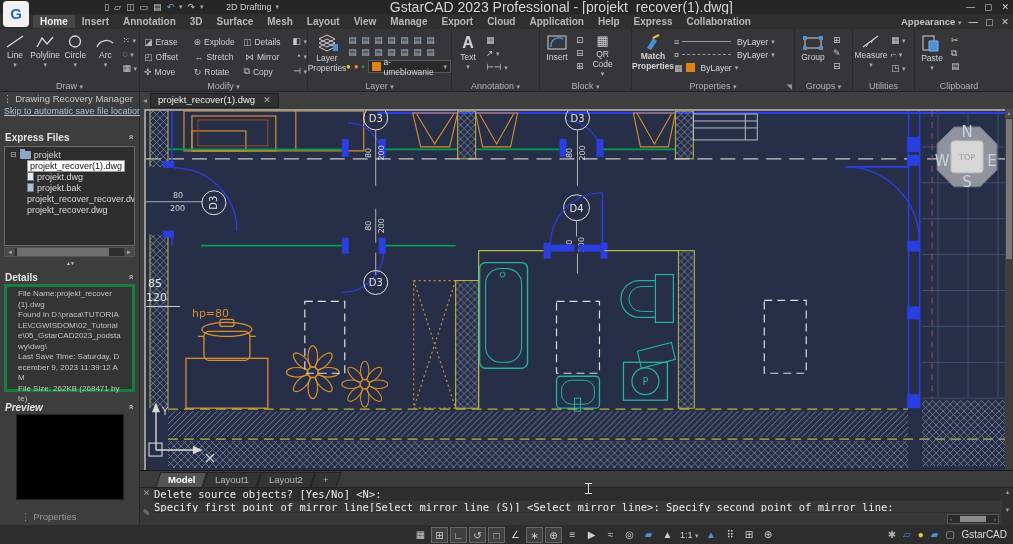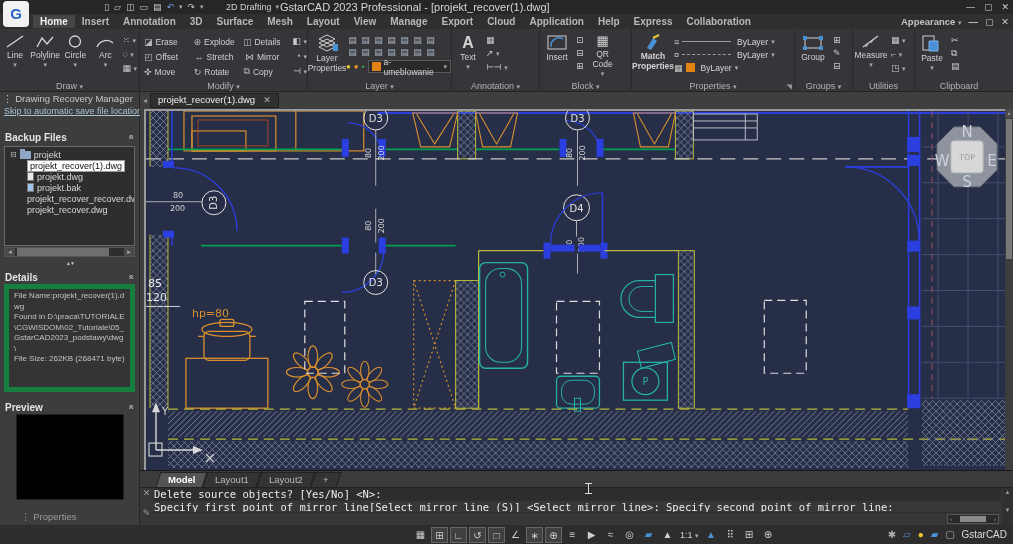--- a/index.html
+++ b/index.html
@@ -6,21 +6,21 @@
   html,body { background:#1b1b1b; }
   body { font-family:"Liberation Sans","DejaVu Sans",sans-serif; }
   #app { position:relative; width:1013px; height:544px; background:#303030; overflow:hidden; }
 
   
   .titlebar { position:absolute; left:0; top:0; width:1013px; height:14px; background:#262626; }
   .logo { position:absolute; left:3px; top:1px; width:26px; height:26px; background:#f2f2f2; border-radius:4px; color:#2563c9; font-weight:bold; font-size:15px; text-align:center; line-height:26px; z-index:30; }
   .qat { position:absolute; left:104px; top:0; height:14px; display:flex; align-items:center; gap:5px; color:#c8c8c8; font-size:9px; }
   .qat .blue { color:#6fa0e8; }
   .workspace { position:absolute; left:222px; top:0; height:14px; display:flex; align-items:center; gap:4px; color:#cfcfcf; font-size:9px; padding:0 4px; }
-  .wtitle { position:absolute; left:280px; right:280px; top:0; height:14px; text-align:left; font-size:11px; color:#d6d6d6; line-height:14px; white-space:nowrap; }
+  .wtitle { position:absolute; left:280px; right:280px; top:0; height:14px; text-align:right; font-size:14px; color:#d6d6d6; line-height:14px; white-space:nowrap; }
   .winbtns { position:absolute; right:4px; top:0; height:14px; display:flex; gap:9px; align-items:center; color:#cfcfcf; font-size:9px; }
 
   
   .menubar { position:absolute; left:0; top:14px; width:1013px; height:15px; background:#2f2f2f; display:flex; align-items:center;font-weight:bold; }
   .mtabs { display:flex; margin-left:33px; }
   .mtab { font-size:10px; color:#b8b8b8; padding:1px 7px; cursor:default; white-space:nowrap; }
   .mtab.active { background:#454545; color:#f0f0f0; }
   .menright { position:absolute; right:4px; display:flex; align-items:center; gap:7px; font-size:9.5px; color:#c4c4c4; }
 
   
@@ -57,21 +57,21 @@
   .exp { font-size:8px; color:#bbb; }
   .folder { width:11px; height:8px; background:#8fa8c8; position:relative; border-radius:1px; flex:0 0 auto; }
   .folder::before { content:""; position:absolute; top:-2px; left:0; width:5px; height:2px; background:#8fa8c8; }
   .ficon { width:7px; height:9px; background:#e6eaf0; border:1px solid #777; flex:0 0 auto; }
   .ficon.bak { background:#9fc6e8; }
   .sel { background:#fdfdfd; color:#111; border:1px solid #999; padding:0 2px; }
   .hscroll { position:absolute; left:4px; top:155px; width:131px; height:10px; background:#2e2e2e; border:1px solid #555; display:flex; align-items:center; }
   .harrow { width:10px; text-align:center; font-size:6px; color:#aaa; background:#4a4a4a; height:8px; line-height:8px; }
   .hthumb { height:8px; background:#6e6e6e; width:92px; margin-left:2px; }
   .splitter { position:absolute; left:0; top:166px; width:140px; height:10px; text-align:center; font-size:5px; color:#c8c8c8; line-height:10px; letter-spacing:-1px; }
-  .detailsbox { position:absolute; left:4px; top:192px; width:131px; height:108px; background:#343434; border:5px solid #15803d; padding:2px 5px; font-size:8px; line-height:10.5px; color:#c4c4c4; word-break:break-all; }
+  .detailsbox { position:absolute; left:4px; top:192px; width:131px; height:108px; background:#343434; border:3px solid #15803d; padding:2px 11px; font-size:8px; line-height:10.5px; color:#c4c4c4; word-break:break-all; }
   .previewbox { position:absolute; left:16px; top:322px; width:108px; height:86px; background:#000; border:1px solid #222; }
   .lp-props { position:absolute; left:0; bottom:3px; padding-left:21px; color:#9a9a9a; font-size:9.5px; }
 
   
   .doctabs { position:absolute; left:140px; top:92px; width:873px; height:16px; background:#3f3f3f; display:flex; align-items:center; }
   .navarr { width:10px; color:#9a9a9a; font-size:8px; text-align:center; }
   .dtab { background:#303030; border:1px solid #1f1f1f; color:#ececec; font-size:9.5px; height:15px; line-height:14px; padding:0 7px; display:flex; gap:8px; align-items:center; }
   .dtab .x { color:#b0b0b0; font-size:9px; }
 
   
@@ -443,21 +443,21 @@
       </div>
       <div class="plabel"><span>Clipboard</span></div>
     </div>
   </div>
 
   <div class="leftpanel">
     <div class="lp-title">⋮ <span>Drawing Recovery Manager</span></div>
     <div class="lp-link">Skip to automatic save file location.</div>
 
     <div class="sechead" style="margin-top:12px;">
-      <span>Backup Files</span>
+      <span>Express Files</span>
         <span class="chev">»</span>
     </div>
 
     <div class="treebox">
       <div class="trow indent1">
         <span class="exp">⊟</span>
         <span class="folder"></span>
         <span>projekt</span>
       </div>
       <div class="trow indent2">
@@ -487,24 +487,25 @@
 
     <div class="splitter">▲▼</div>
 
     <div class="sechead" style="position:absolute;top:178px;left:0;right:0;">
       <span>Details</span>
         <span class="chev">»</span>
     </div>
     <div class="detailsbox">
       <div>File Name:projekt_recover(1).dwg</div>
       <div>Found in D:\praca\TUTORIALE\CGWISDOM\02_Tutoriale\05_GstarCAD2023_podstawy\dwg\</div>
+      <div>Last Save Time: Saturday, December 9, 2023  11:39:12 AM</div>
       <div>File Size: 262KB (268471 byte)</div>
     </div>
 
-    <div class="sechead" style="position:absolute;top:308px;left:0;right:0;">
+    <div class="sechead" style="position:absolute;top:308px;left:0;right:0;font-style:italic;">
       <span>Preview</span>
         <span class="chev">»</span>
     </div>
     <div class="previewbox"></div>
 
     <div class="lp-props">⋮ <span>Properties</span></div>
   </div>
 
   <div class="doctabs">
     <span class="navarr">◂</span>

